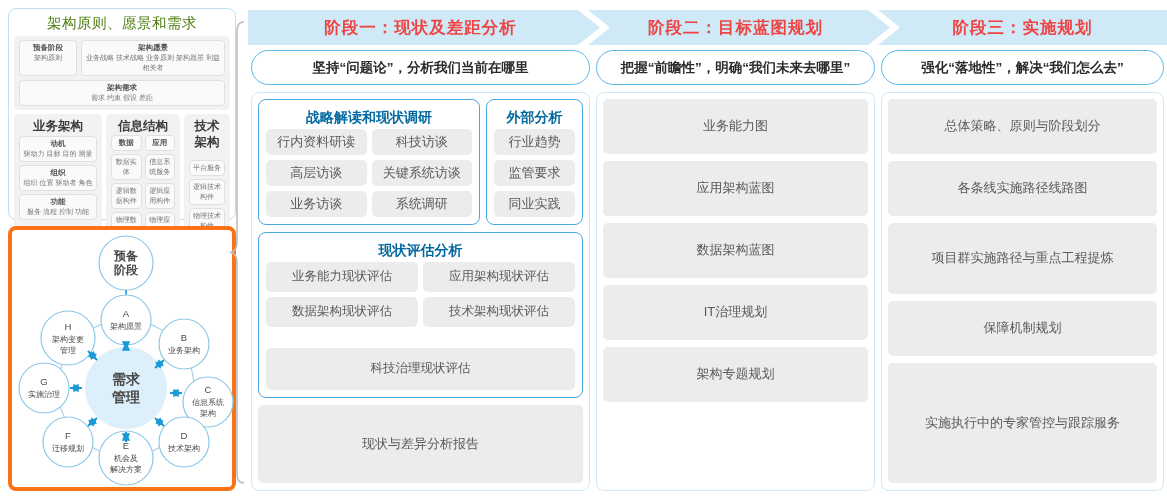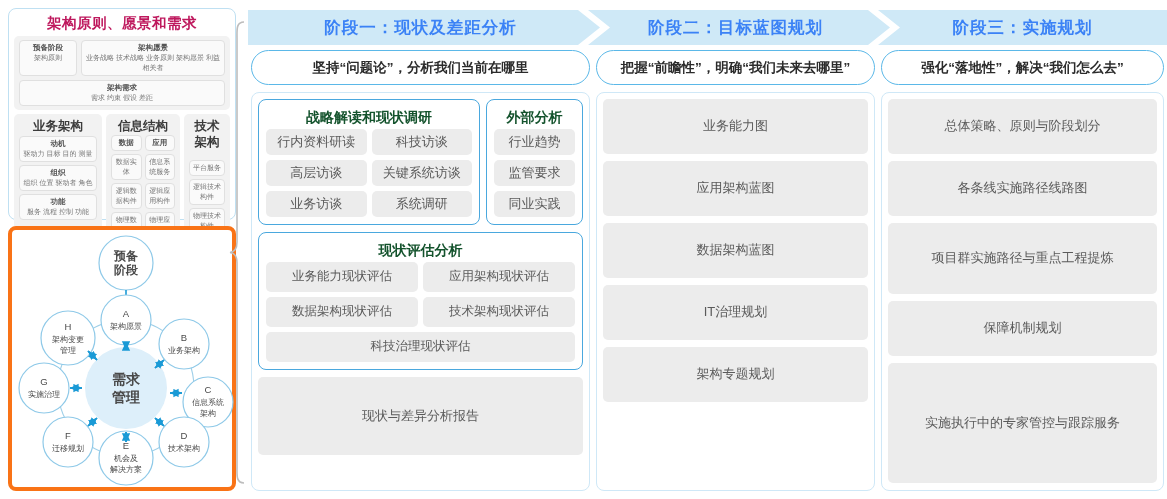--- a/index.html
+++ b/index.html
@@ -18,21 +18,21 @@
   }
   .togaf-box {
     position: absolute; left: 0; top: 0; width: 228px; height: 212px;
     border: 1px solid #bfe0f2; border-radius: 8px; background: #fff;
     padding: 5px;
   }
   .grp {
     background: #f2f2f2; border-radius: 5px; padding: 4px 5px;
   }
   .togaf-title {
-    text-align: center; font-size: 14.5px; font-weight: bold; color: #be185d;
+    text-align: center; font-size: 14.5px; font-weight: normal; color: #4d7c0f;
     letter-spacing: .5px; line-height: 18px; margin-bottom: 4px;
   }
   .row { display: flex; gap: 4px; }
   .cell {
     background: #fafafa; border: 1px solid #e0e0e0; border-radius: 4px;
     padding: 2px 3px; text-align: center;
   }
   .cell-h { font-size: 7.5px; font-weight: bold; color: #555; line-height: 10px; }
   .cell-s { font-size: 7px; color: #777; line-height: 10px; }
   .sect-h { font-size: 12.5px; font-weight: bold; color: #3b3b3b; text-align:center; line-height: 16px; }
@@ -47,39 +47,39 @@
 
   
   .brace { position: absolute; left: 228px; top: 20px; width: 22px; height: 465px; }
 
   
   .phases { position: absolute; left: 248px; top: 0; width: 919px; height: 499px; }
   .phase-col { position: absolute; top: 0; height: 499px; }
   .ph-head {
     position: absolute; top: 10px; left: 0; right: 0; height: 35px;
     display: flex; align-items: center; justify-content: center;
-    color: #3b82f6; font-size: 16.5px; font-weight: bold; letter-spacing: 1px;
+    color: #ef4444; font-size: 16.5px; font-weight: bold; letter-spacing: 1px;
   }
   .ph-sub {
     position: absolute; top: 50px; left: 3px; right: 3px; height: 35px;
     border: 1.4px solid #5bb8e8; border-radius: 18px; background: #fff;
     display: flex; align-items: center; justify-content: center;
     font-size: 13.5px; font-weight: bold; color: #2b2b2b;
   }
   .ph-body {
     position: absolute; top: 92px; bottom: 8px; left: 3px; right: 3px;
     border: 1px solid #cfe8f7; border-radius: 8px; background: #fff;
     padding: 6px;
   }
   .inner-card {
     border: 1.4px solid #4aa8de; border-radius: 8px; background: #fff;
     padding: 5px 7px 7px;
   }
   .inner-title {
-    text-align: center; font-size: 14px; font-weight: bold; color: #14532d;
+    text-align: center; font-size: 14px; font-weight: bold; color: #0369a1;
     line-height: 24px;
   }
   .tile {
     background: #ececec; border-radius: 5px; color: #5a5a5a;
     display: flex; align-items: center; justify-content: center;
     text-align: center; font-size: 13px; line-height: 1.25;
   }
   .tile-sm { font-size: 12.5px; }
   .grid2 { display: grid; grid-template-columns: 1fr 1fr; gap: 5px; }
   .stack { display: flex; flex-direction: column; gap: 5px; }
@@ -316,21 +316,21 @@
         </div>
 
         <div class="inner-card" style="margin-top:7px;">
           <div class="inner-title">现状评估分析</div>
           <div class="grid2">
             <div class="tile tile-sm" style="height:30px;">业务能力现状评估</div>
             <div class="tile tile-sm" style="height:30px;">应用架构现状评估</div>
             <div class="tile tile-sm" style="height:30px;">数据架构现状评估</div>
             <div class="tile tile-sm" style="height:30px;">技术架构现状评估</div>
           </div>
-          <div class="tile tile-sm" style="height:30px; margin-top:5px;">科技治理现状评估</div>
+          <div class="tile tile-sm" style="height:42px; margin-top:21px;">科技治理现状评估</div>
         </div>
 
         <div class="tile" style="height:78px; margin-top:7px;">现状与差异分析报告</div>
       </div>
     </div>
 
     <div class="phase-col" style="left:345px; width:285px;">
       <div class="ph-head">阶段二：目标蓝图规划</div>
       <div class="ph-sub">把握“前瞻性”，明确“我们未来去哪里”</div>
       <div class="ph-body">

